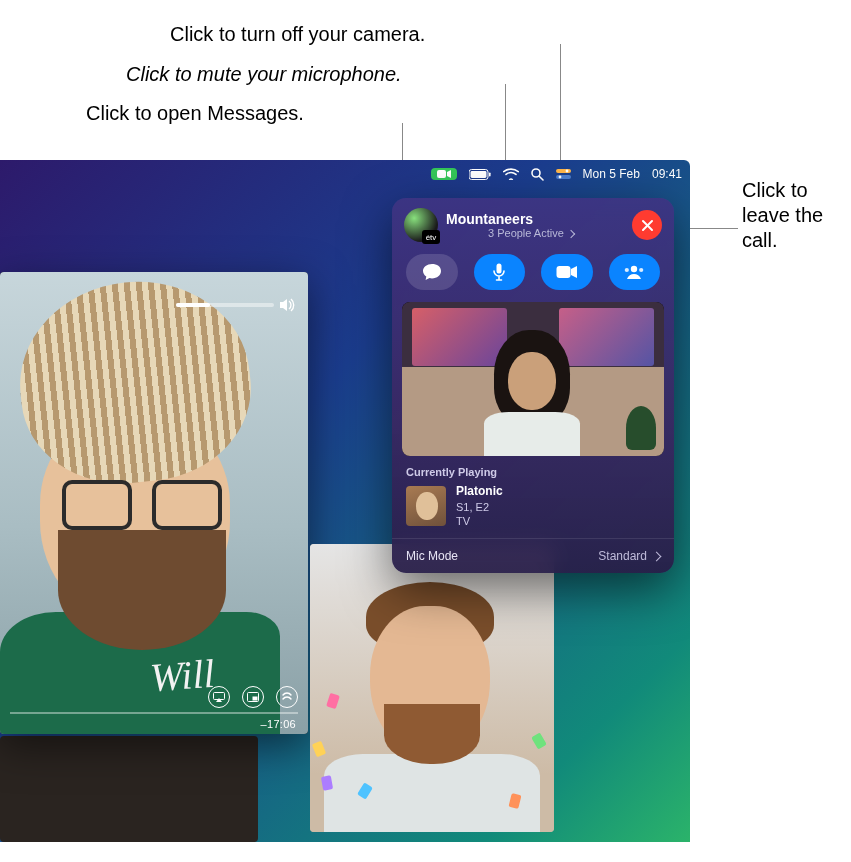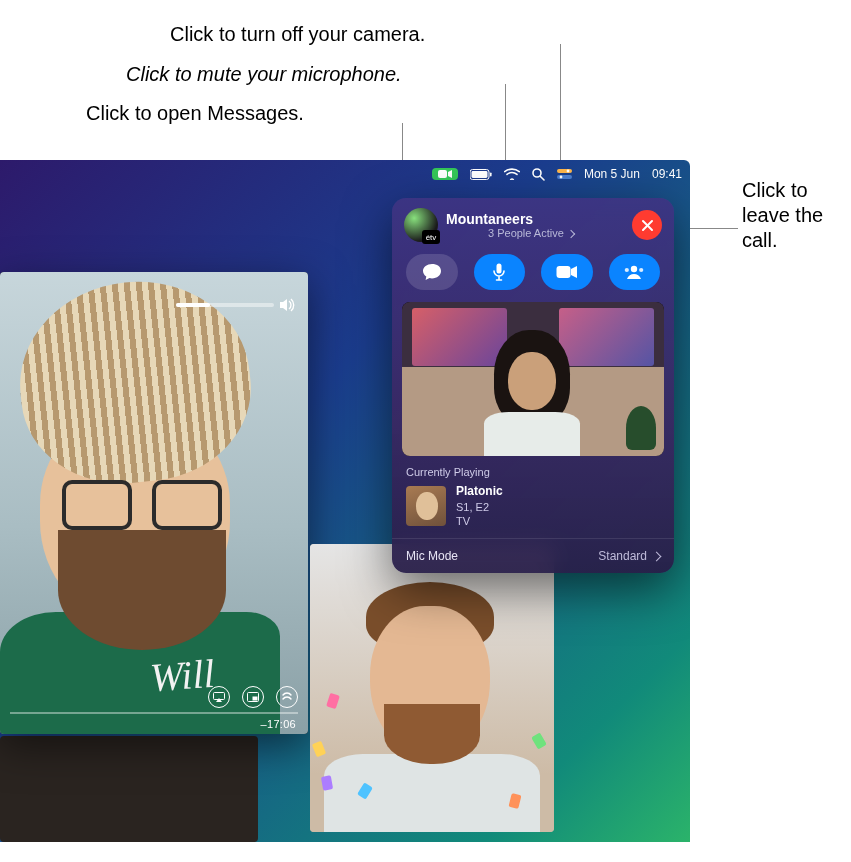--- a/index.html
+++ b/index.html
@@ -73,21 +73,21 @@
   .selfview{ margin:0 10px 10px 10px; height:154px; border-radius:8px; overflow:hidden; background:#000; position:relative;}
   .sv-bg{position:absolute; inset:0; background:linear-gradient(180deg,#3b2e3f 0 42%, #b49a84 42% 100%);}
   .sv-art{position:absolute; top:6px; left:10px; width:95px; height:58px; background:linear-gradient(135deg,#d65f68,#6a459b); border-radius:3px;}
   .sv-art2{position:absolute; top:6px; right:10px; width:95px; height:58px; background:linear-gradient(135deg,#c65f88,#5554a4); border-radius:3px;}
   .sv-person{position:absolute; bottom:0; left:82px; width:96px; height:130px;}
   .sv-hair{position:absolute; top:4px; left:10px; width:76px; height:96px; background:#1a1311; border-radius:46% 46% 40% 40%;}
   .sv-face{position:absolute; top:26px; left:24px; width:48px; height:58px; background:#caa07a; border-radius:48%;}
   .sv-body{position:absolute; bottom:0; left:0; width:96px; height:44px; background:#e7ece9; border-radius:26% 26% 0 0;}
   .sv-plant{position:absolute; bottom:6px; right:8px; width:30px; height:44px; background:#274d2c; border-radius:50% 50% 6px 6px;}
 
-  .sect-title{ color:#cfcbe8; font-size:11px; font-weight:400; padding:0 14px 6px;}
+  .sect-title{ color:#cfcbe8; font-size:11px; font-weight:700; padding:0 14px 6px;}
   .nowrow{ display:flex; gap:10px; padding:0 14px 10px; align-items:center;}
   .thumb{ width:40px; height:40px; border-radius:4px; background:linear-gradient(160deg,#a97b52,#6f513b); position:relative; overflow:hidden;}
   .thumb:after{content:""; position:absolute; top:6px; left:10px; width:22px; height:28px; background:#e0c099; border-radius:48%;}
   .meta{color:#fff; font-size:11px; line-height:1.3;}
   .meta .t{font-weight:700; font-size:12px;}
   .meta .s{color:#cfcbe8;}
 
   .listrow{display:flex; align-items:center; justify-content:space-between; padding:10px 14px; color:#e7e4f4; font-size:12px; border-top:1px solid rgba(255,255,255,.1);}
   .listrow .rv{color:#bfbbda; display:flex; align-items:center; gap:6px;}
   .chev{ width:7px; height:7px; border-top:1.5px solid #bfbbda; border-right:1.5px solid #bfbbda; transform:rotate(45deg);}
@@ -142,21 +142,21 @@
         </svg>
     </span>
     <span class="mi">
       <svg width="15" height="10" viewBox="0 0 15 10">
           <rect x="0" y="0" width="15" height="4" rx="2" fill="#ffb64a"></rect>
           <rect x="0" y="6" width="15" height="4" rx="2" fill="#6fa8ff" opacity=".6"></rect>
           <circle cx="11" cy="2" r="1.4" fill="#fff"></circle>
           <circle cx="4" cy="8" r="1.4" fill="#fff"></circle>
         </svg>
     </span>
-    <span class="mi" style="font-weight:500;">Mon 5 Jun</span>
+    <span class="mi" style="font-weight:500;">Mon 5 Feb</span>
     <span class="mi" style="font-weight:500;">09:41</span>
   </div>
 
   <div class="bgtile"></div>
 
   <div class="player">
     <div class="scene">
       <div class="jacket"></div>
       <div class="face"></div>
       <div class="beard"></div>

